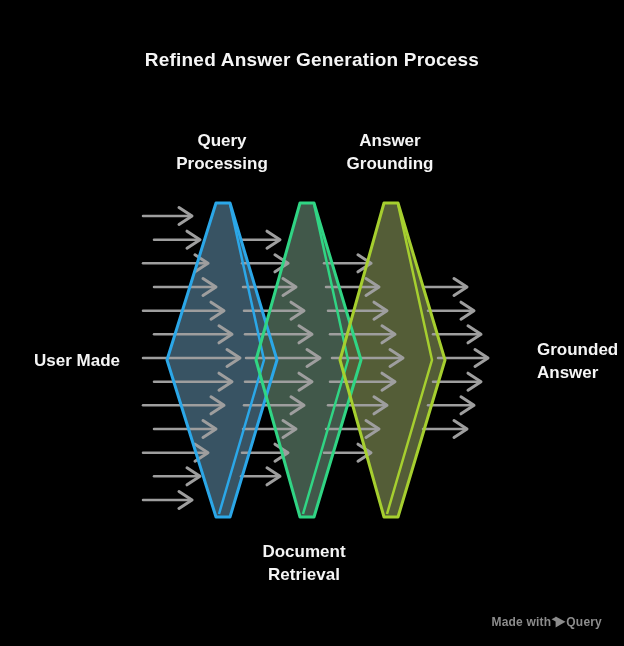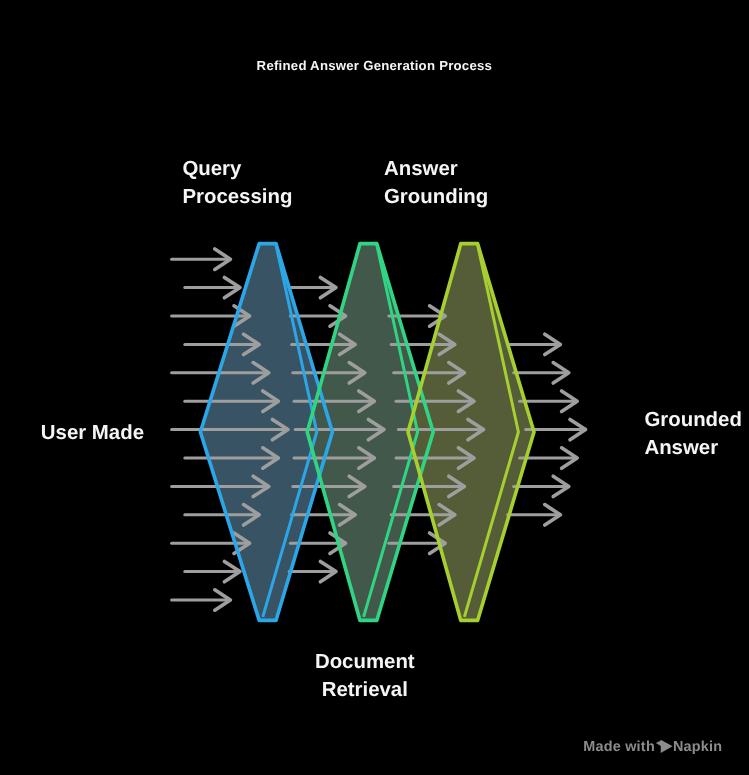--- a/index.html
+++ b/index.html
@@ -19,24 +19,24 @@
     font-size: 17px;
     line-height: 1.35;
   }
   .title {
     position: absolute;
     left: 0; top: 49px;
     width: 624px;
     text-align: center;
     color: #f5f5f5;
     font-weight: 700;
-    font-size: 11px;
+    font-size: 19px;
     letter-spacing: 0.2px;
   }
-  .lbl-stage-top { width: 140px; top: 130px; }
+  .lbl-stage-top { width: 140px; text-align: center; top: 130px; }
   .lbl-query-processing { left: 152px; }
   .lbl-answer-grounding { left: 320px; }
   .lbl-document-retrieval { left: 239px; top: 541px; width: 130px; text-align: center; }
   .lbl-user-query { left: 34px; top: 350px; white-space: nowrap; }
   .lbl-grounded-answer { left: 505px; top: 339px; width: 100px; text-align: left; margin-left: 32px; }
   .watermark {
     position: absolute;
     right: 22px; bottom: 17px;
     display: flex; align-items: center; gap: 0;
     color: #8c8c8c;
@@ -165,16 +165,16 @@
   <div class="lbl lbl-user-query">User Made</div>
 
   <div class="lbl lbl-grounded-answer">Grounded Answer</div>
 
   <div class="watermark">
     <span>Made with</span>
     <svg width="15" height="12" viewBox="0 0 15 12">
       <path d="M0.5,3.2 L5.2,0.8 L5.2,5.8 Z" fill="#8c8c8c"></path>
       <path d="M4.6,0.5 L14.5,5.8 L4.6,11.5 Z" fill="#8c8c8c"></path>
     </svg>
-    <span>Napkin</span>
+    <span>Query</span>
   </div>
 
 </div>
 
 </body></html>

